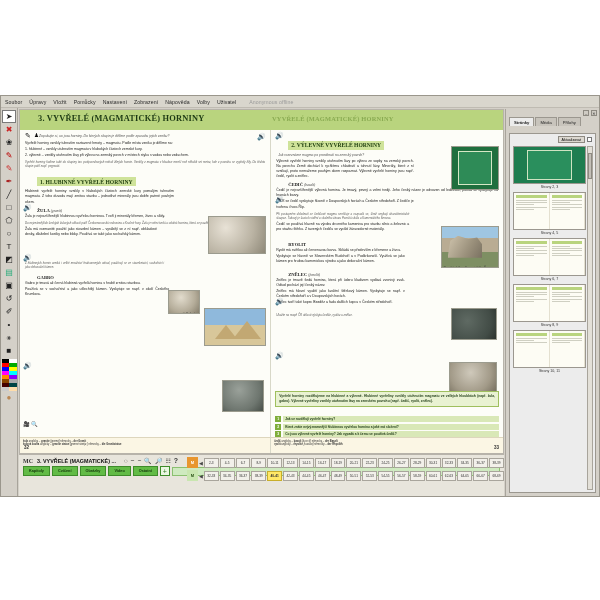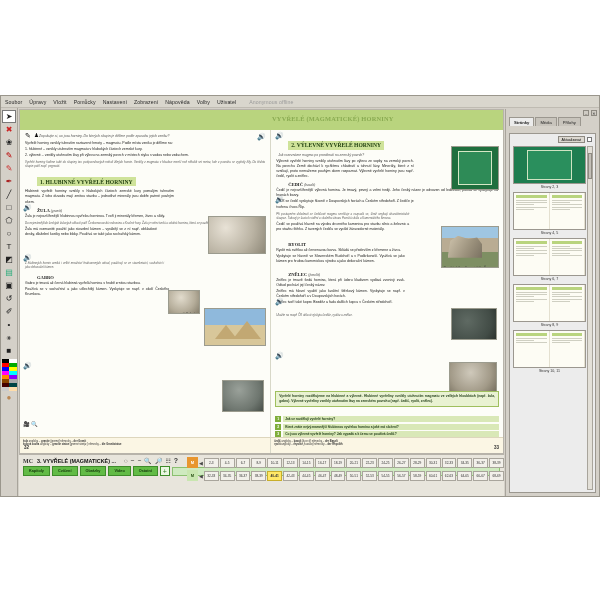--- a/index.html
+++ b/index.html
@@ -287,20 +287,21 @@
         <div class="sw" style="background:#ccc"></div>
           <div class="sw" style="background:#fda"></div>
       </div>
       <div class="tool" style="color:#b85">●</div>
     </div>
 
     <div class="canvas">
       <div class="bookpage">
 
         <div class="greenband"></div>
+        <div class="title-l">3. VYVŘELÉ (MAGMATICKÉ) HORNINY</div>
         <div class="title-r">VYVŘELÉ (MAGMATICKÉ) HORNINY</div>
 
         <div class="cols">
 
           <div class="col left">
             <div class="pgicon" style="left:5px; top:2px;">✎</div>
             <div class="pgicon sm" style="left:14px; top:3px;">♟</div>
             <div class="pgicon" style="right:4px; top:3px;">🔊</div>
             <div class="q-line">Zopakujte si, co jsou horniny. Do kterých skupin je dělíme podle způsobu jejich vzniku?</div>
             <div class="body-t">Vyvřelé horniny vznikly tuhnutím roztavené hmoty – magmatu. Podle místa vzniku je dělíme na:</div>

